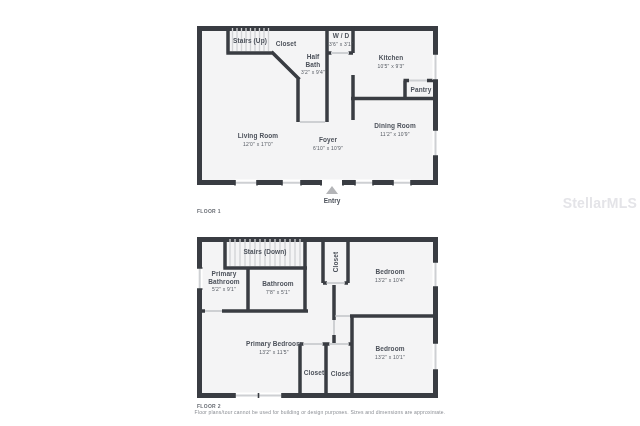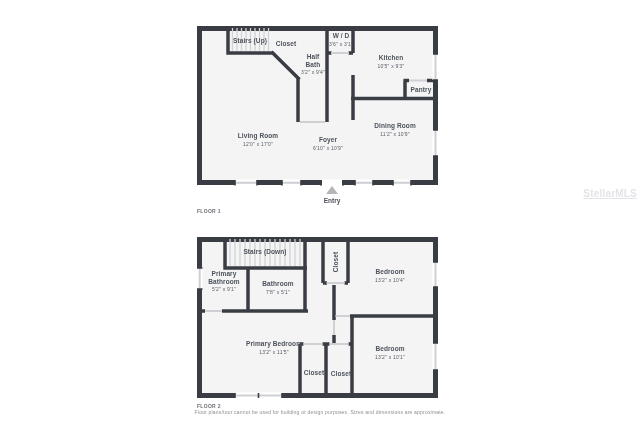--- a/index.html
+++ b/index.html
@@ -26,22 +26,22 @@
     border-bottom:8px solid #b4b5b8;transform:translateX(-50%);
   }
   .entry-lbl{
     position:absolute;transform:translateX(-50%);font-size:6.5px;font-weight:700;color:#4d525b;z-index:5;
   }
   .disclaimer{
     position:absolute;left:0;top:409px;width:640px;text-align:center;
     font-size:5px;color:#8b8e94;letter-spacing:.2px;z-index:5;
   }
   .watermark{
-    position:absolute;right:3px;top:188px;font-size:10px;font-weight:700;
-    color:#e4e4e8;letter-spacing:.2px;z-index:4;text-decoration:underline;
+    position:absolute;right:3px;top:195px;font-size:14px;font-weight:700;
+    color:#e4e4e8;letter-spacing:.2px;z-index:4;
   }
 </style>
 </head>
 <body>
 
 <svg class="plan" style="left:197px;top:26px;" width="241" height="160" viewBox="0 0 241 160">
 
   <rect x="2.5" y="2.5" width="236" height="154" fill="#f4f4f5" stroke="#393c42" stroke-width="5"></rect>
 
   <path d="M35.5,2 V25 M40,2 V25 M44.5,2 V25 M49,2 V25 M53.5,2 V25 M58,2 V25 M62.5,2 V25 M67,2 V25 M71.5,2 V25" stroke="#d2d3d5" stroke-width="1.3" fill="none"></path>

